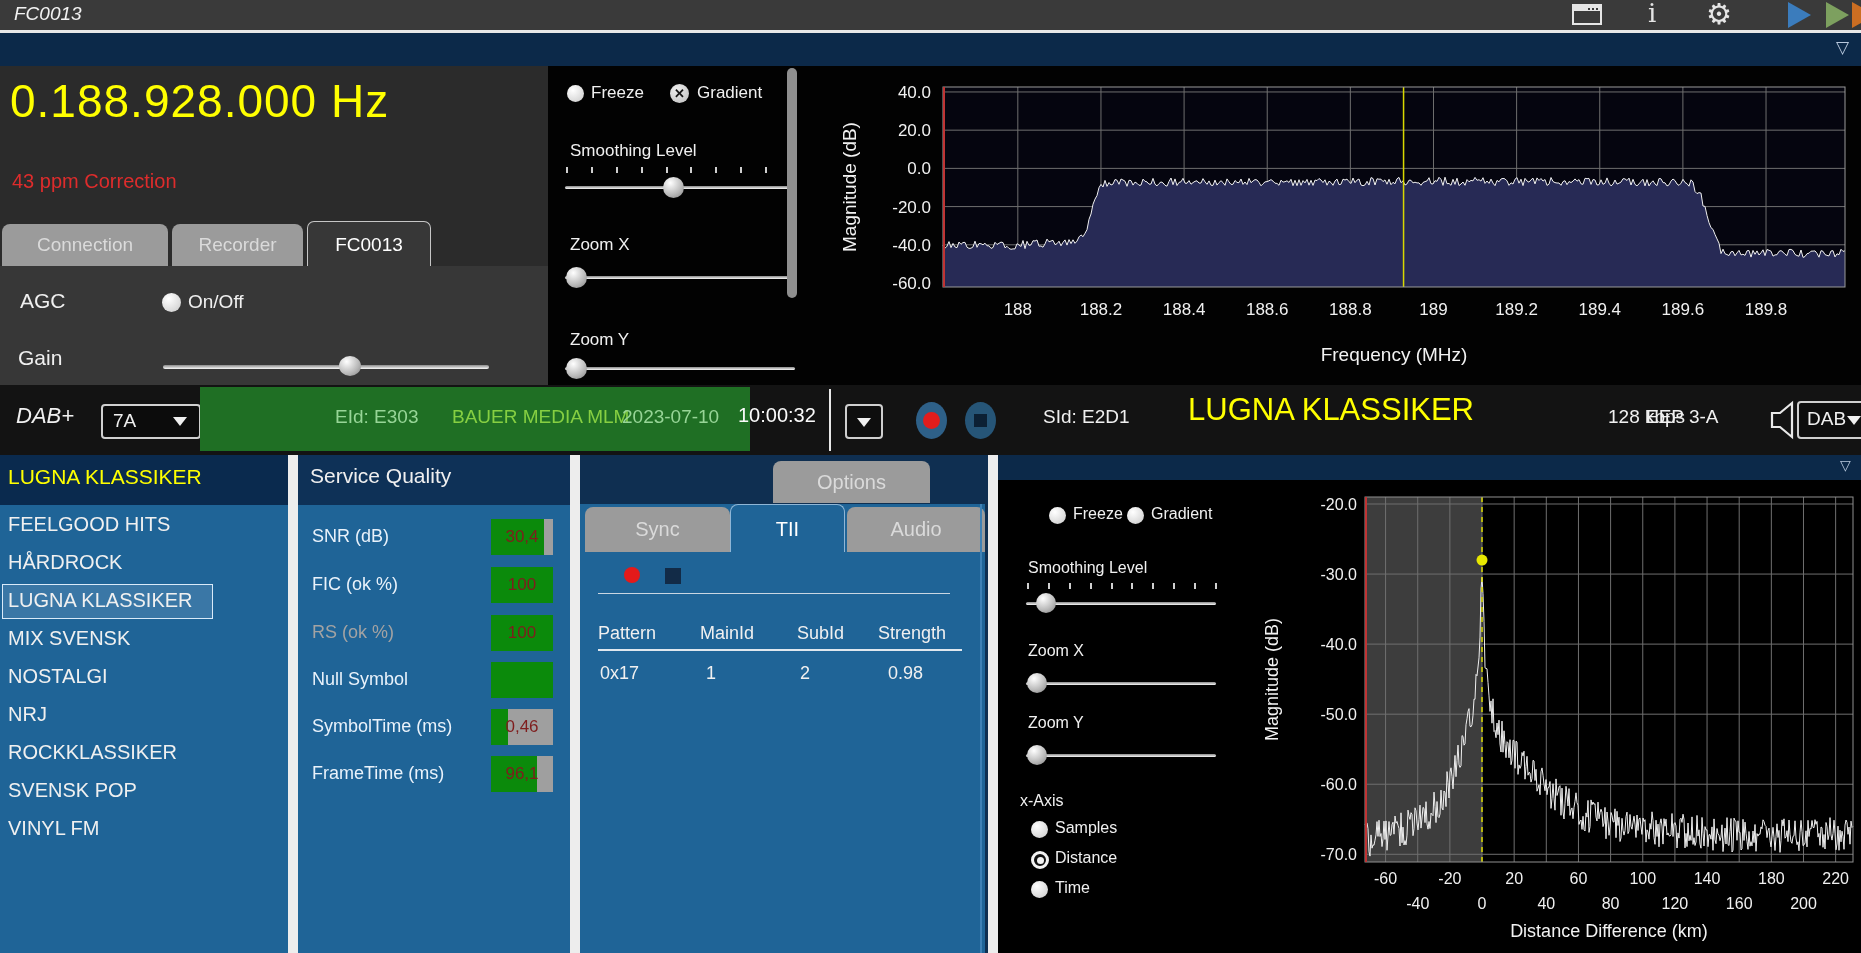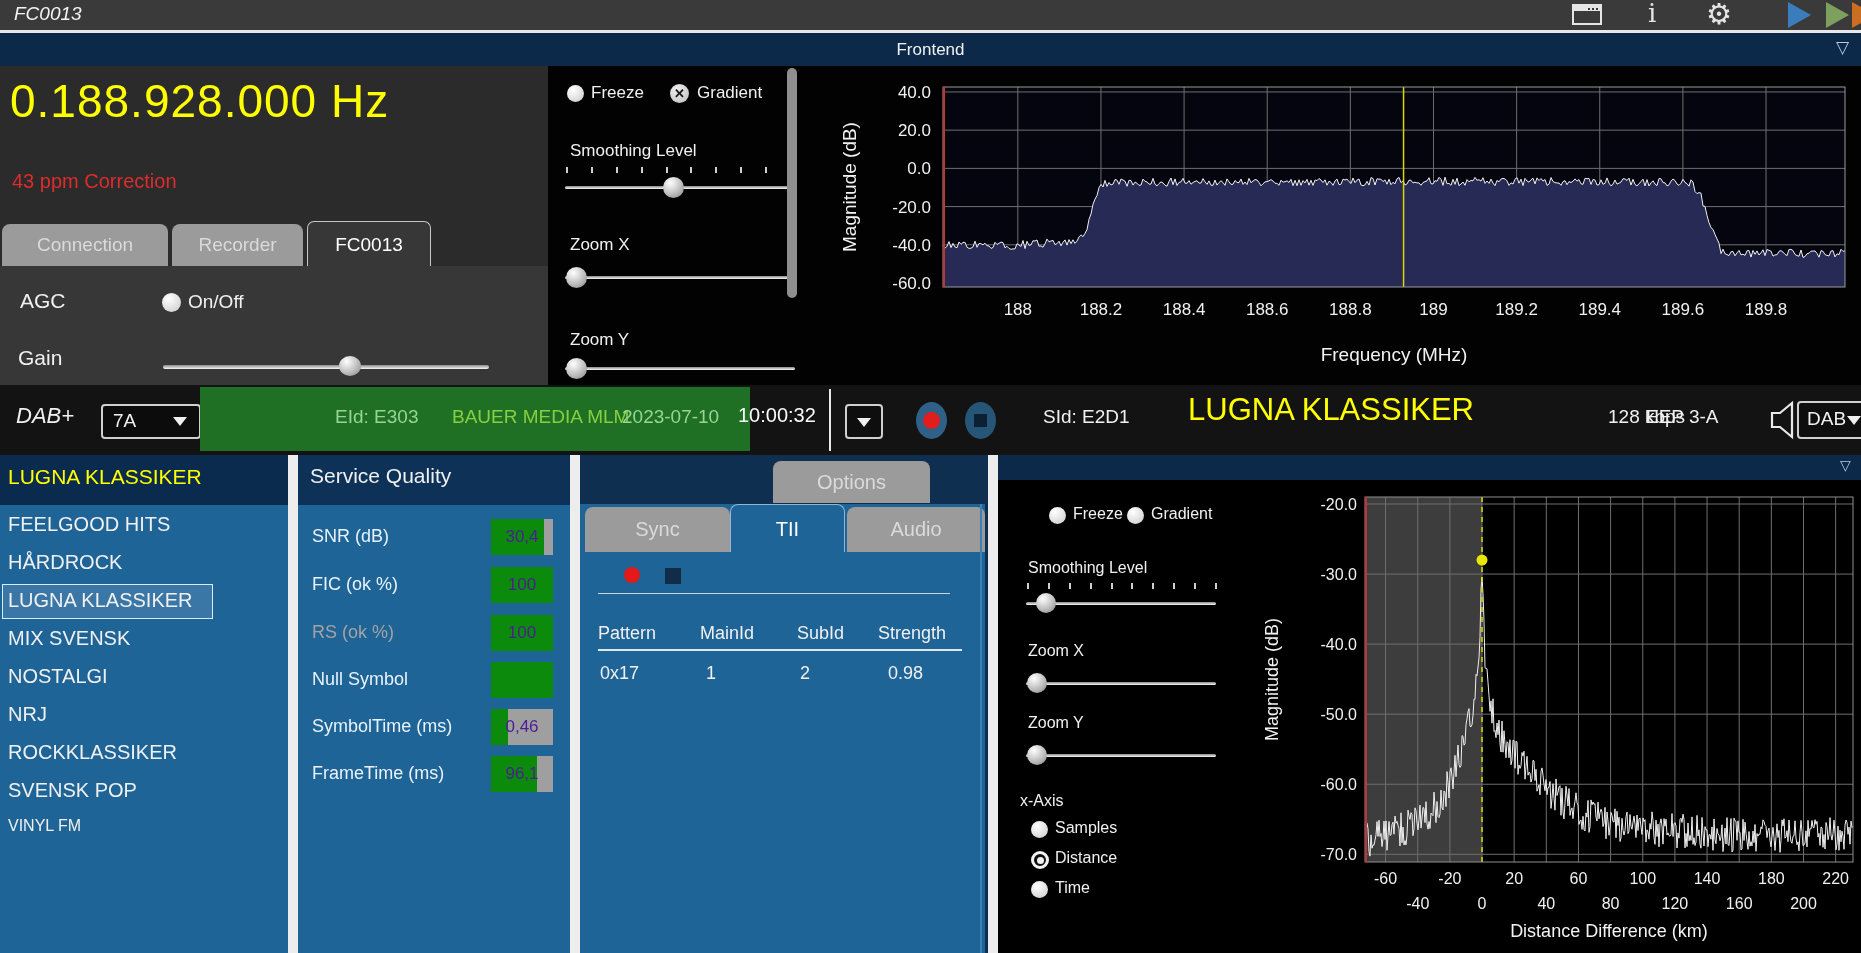--- a/index.html
+++ b/index.html
@@ -12,21 +12,21 @@
   .xcheck{width:19px;height:19px;border-radius:50%;background:radial-gradient(circle at 35% 30%,#eee,#bdbdbd);
     display:flex;align-items:center;justify-content:center;color:#151515;font-size:13px;font-weight:bold;font-style:normal;}
   .track{height:3px;background:linear-gradient(180deg,#8a8a8a,#f8f8f8);border-radius:2px;}
   .knob{width:21px;height:21px;border-radius:50%;background:radial-gradient(circle at 35% 28%,#ffffff,#b5b5b5 62%,#7e7e7e);}
   .ticks{display:flex;justify-content:space-between;}
   .ticks i{width:2px;height:6px;background:#cfcfcf;}
   .tab-gray{background:#9b9b9b;color:#dadada;text-align:center;border-radius:8px 8px 0 0;}
   .splitter{background:#ededed;}
   .badge{background:#9f9f9f;overflow:hidden;}
   .badge .fill{position:absolute;left:0;top:0;bottom:0;background:#0b8a0b;}
-  .badge .val{position:absolute;left:0;right:0;top:0;bottom:0;display:flex;align-items:center;justify-content:center;font-size:17px;color:#4c1d95;}
+  .badge .val{position:absolute;left:0;right:0;top:0;bottom:0;display:flex;align-items:center;justify-content:center;font-size:17px;color:#7f1d1d;}
   .tri-down{width:0;height:0;border-left:7px solid transparent;border-right:7px solid transparent;border-top:9px solid #f0f0f0;}
   .play{width:0;height:0;border-top:13px solid transparent;border-bottom:13px solid transparent;}
 </style>
 </head>
 <body>
 
 <div class="screen">
 
   <div class="abs" style="left:0;top:0;width:1861px;height:30px;background:#3a3a3a;"></div>
   <div class="abs" style="left:14px;top:3px;font-size:19px;font-style:italic;color:#f2f2f2;">FC0013</div>
@@ -38,21 +38,20 @@
     </div>
   </div>
   <div class="abs" style="left:1648px;top:-2px;font-family:'DejaVu Serif',serif;font-size:26px;color:#e5e5e5;">i</div>
   <div class="abs" style="left:1706px;top:-3px;font-size:29px;color:#e5e5e5;">⚙</div>
   <div class="abs play" style="left:1788px;top:2px;border-left:23px solid #3b7cbc;"></div>
   <div class="abs play" style="left:1826px;top:2px;border-left:23px solid #7da05f;"></div>
   <div class="abs play" style="left:1852px;top:2px;border-left:23px solid #cc6e22;"></div>
 
   <div class="abs" style="left:0;top:30px;width:1861px;height:3px;background:#e8e8e8;"></div>
   <div class="abs" style="left:0;top:33px;width:1861px;height:33px;background:#0c2949;"></div>
-  <div class="abs" style="left:0;top:33px;width:1861px;height:33px;line-height:33px;text-align:center;font-size:17px;">Frontend</div>
   <div class="abs" style="left:1836px;top:37px;font-size:17px;color:#b9c9de;">▽</div>
 
   <div class="abs" style="left:0;top:66px;width:548px;height:319px;background:#2b2b2b;"></div>
   <div class="abs" style="left:0;top:266px;width:548px;height:119px;background:#373737;"></div>
   <div class="abs" style="left:10px;top:74px;font-size:46px;color:#ffff00;letter-spacing:1px;">0.188.928.000 Hz</div>
   <div class="abs" style="left:12px;top:170px;font-size:20px;color:#dd2c2c;">43 ppm Correction</div>
 
   <div class="abs tab-gray" style="left:2px;top:224px;width:166px;height:42px;line-height:42px;font-size:19px;">Connection</div>
   <div class="abs tab-gray" style="left:172px;top:224px;width:131px;height:42px;line-height:42px;font-size:19px;">Recorder</div>
   <div class="abs" style="left:307px;top:221px;width:124px;height:45px;line-height:45px;text-align:center;font-size:19px;color:#fff;background:#373737;border:1px solid #c6c6c6;border-bottom:none;border-radius:7px 7px 0 0;box-sizing:border-box;z-index:2;">FC0013</div>
@@ -173,21 +172,21 @@
   <div class="abs" style="left:0;top:505px;width:288px;height:448px;background:#1f6497;"></div>
   <div class="abs" style="left:2px;top:584px;width:211px;height:35px;background:#3a77a6;border:1px solid #d9eaf9;box-sizing:border-box;"></div>
   <div class="abs" style="left:8px;top:513px;font-size:20px;">FEELGOOD HITS</div>
   <div class="abs" style="left:8px;top:551px;font-size:20px;">HÅRDROCK</div>
   <div class="abs" style="left:8px;top:589px;font-size:20px;z-index:2;">LUGNA KLASSIKER</div>
   <div class="abs" style="left:8px;top:627px;font-size:20px;">MIX SVENSK</div>
   <div class="abs" style="left:8px;top:665px;font-size:20px;">NOSTALGI</div>
   <div class="abs" style="left:8px;top:703px;font-size:20px;">NRJ</div>
   <div class="abs" style="left:8px;top:741px;font-size:20px;">ROCKKLASSIKER</div>
   <div class="abs" style="left:8px;top:779px;font-size:20px;">SVENSK POP</div>
-  <div class="abs" style="left:8px;top:817px;font-size:16px;text-align:right;">VINYL FM</div>
+  <div class="abs" style="left:8px;top:817px;font-size:20px;text-align:right;">VINYL FM</div>
 
   <div class="abs splitter" style="left:288px;top:455px;width:10px;height:498px;"></div>
 
   <div class="abs" style="left:298px;top:455px;width:272px;height:50px;background:#0e3157;"></div>
   <div class="abs" style="left:310px;top:464px;font-size:21px;">Service Quality</div>
   <div class="abs" style="left:298px;top:505px;width:272px;height:448px;background:#1f6497;"></div>
   <div class="abs" style="left:312px;top:526px;font-size:18px;color:#e9f2fb;">SNR (dB)</div>
   <div class="abs badge" style="left:491px;top:519px;width:62px;height:36px;">
       <span class="fill" style="width: 85%;"></span>
       <span class="val">30,4</span>

